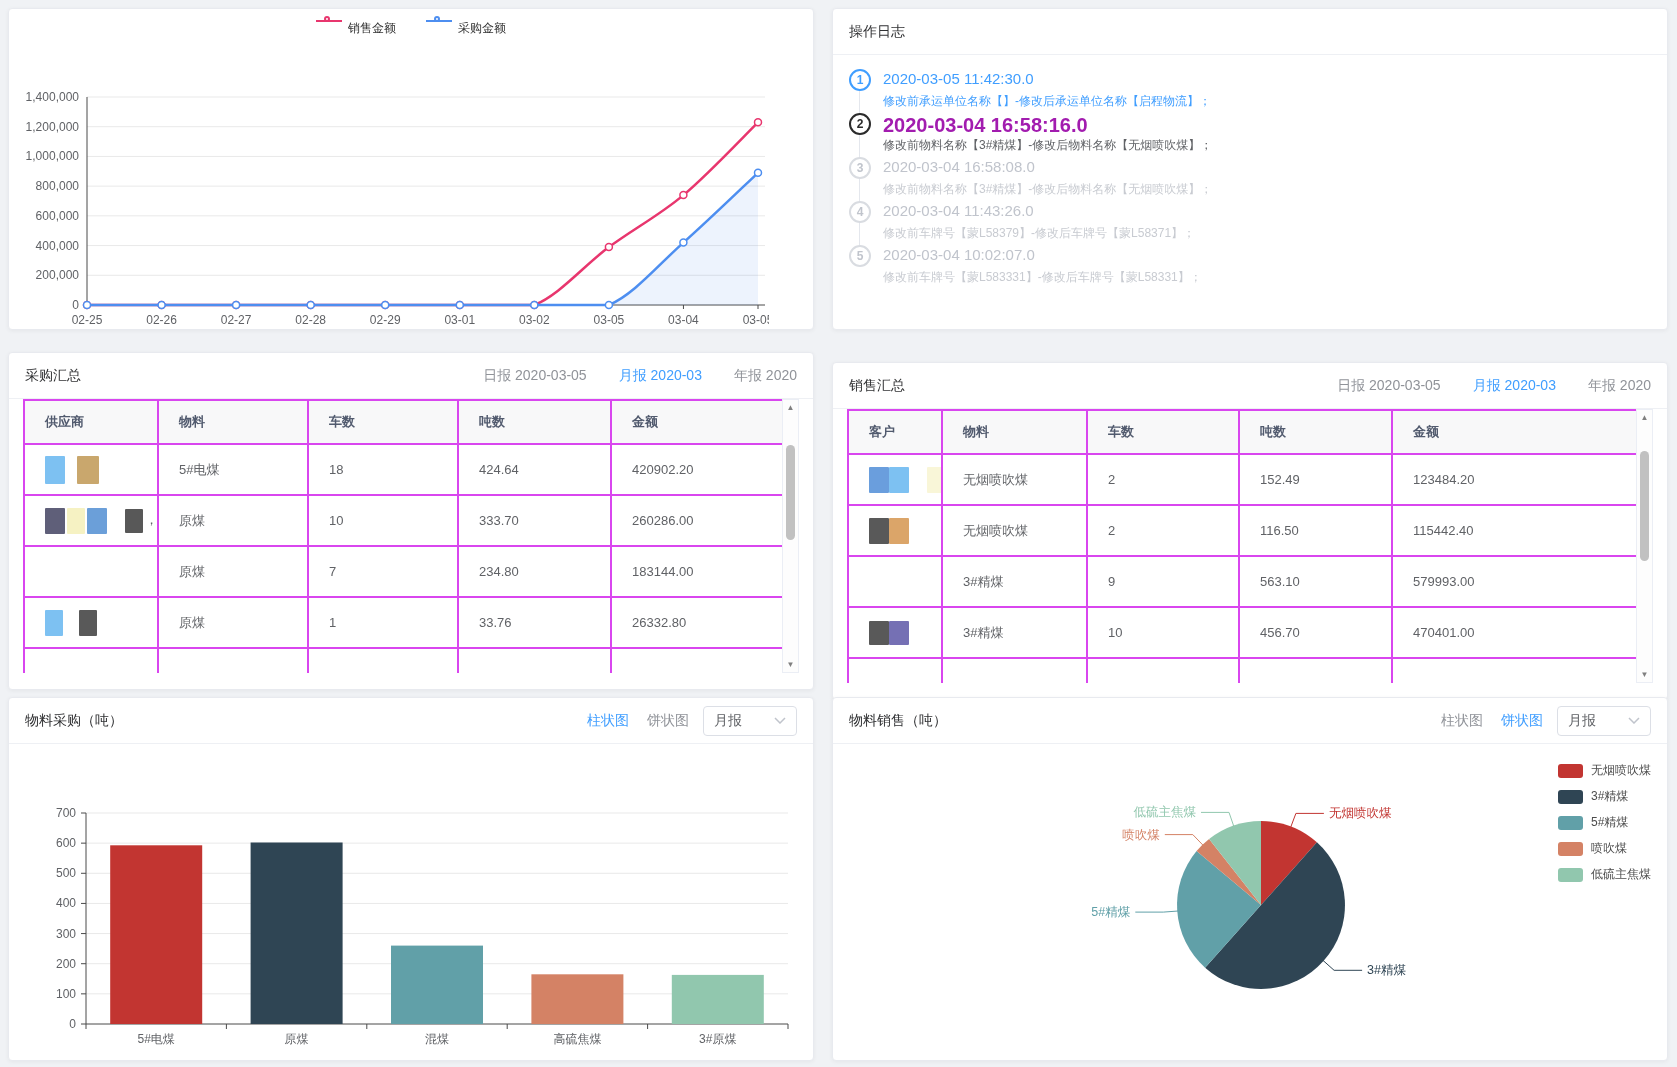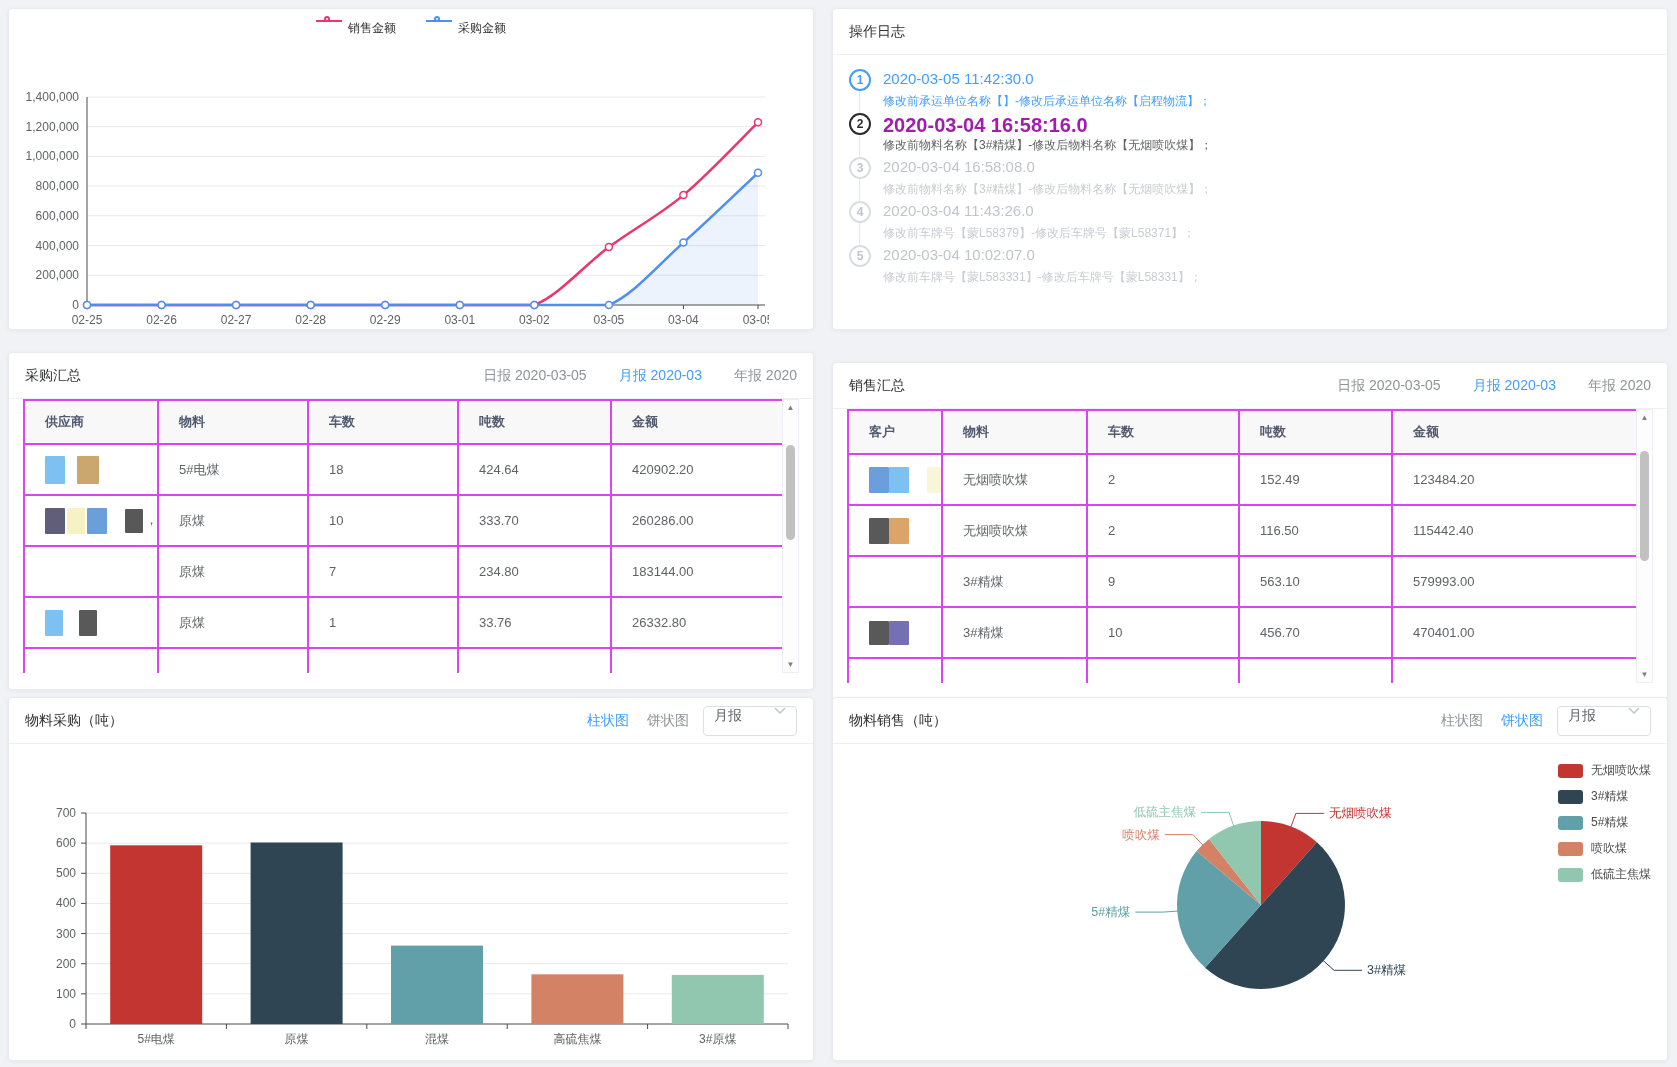--- a/index.html
+++ b/index.html
@@ -13,21 +13,21 @@
 #card-pie{left:832px;top:697px;width:836px;height:364px}
 .card-hd{height:46px;display:flex;align-items:center;padding:0 16px;border-bottom:1px solid #eef0f4}
 .card-title{font-size:14px;color:#303133}
 .hd-spacer{flex:1}
 .tabs{display:flex;gap:32px;font-size:14px}
 .tab{color:#909399;cursor:pointer}
 .tab.active{color:#409eff}
 .links{display:flex;gap:18px;font-size:14px;margin-right:14px}
 .link{color:#909399;cursor:pointer}
 .link.active{color:#409eff}
-.select{width:94px;height:30px;border:1px solid #dcdfe6;border-radius:4px;display:flex;align-items:flex-start;justify-content:space-between;padding:0 10px;color:#606266;font-size:14px;background:#fff;cursor:pointer}
+.select{width:94px;height:30px;border:1px solid #dcdfe6;border-radius:4px;display:flex;align-items:center;justify-content:space-between;padding:0 10px;color:#606266;font-size:14px;background:#fff;cursor:pointer}
 
 #line-legend{height:26px;display:flex;justify-content:center;align-items:center;gap:30px;margin-top:6px}
 .leg-item{display:flex;gap:6px;font-size:12px;color:#333;cursor:pointer}
 .leg-line{display:inline-block;width:26px;height:2px;position:relative}
 .leg-ring{position:absolute;left:8px;top:-4px;width:6px;height:6px;border-radius:50%;border:2px solid;background:#fff}
 #line-svg{position:absolute;left:0;top:78px}
 
 #log-body{position:relative;padding:14px 16px 0 16px}
 .tl-rail{position:absolute;left:26px;top:32px;width:1px;background:#e4e7ed}
 .tl-item{position:relative;height:44px}

